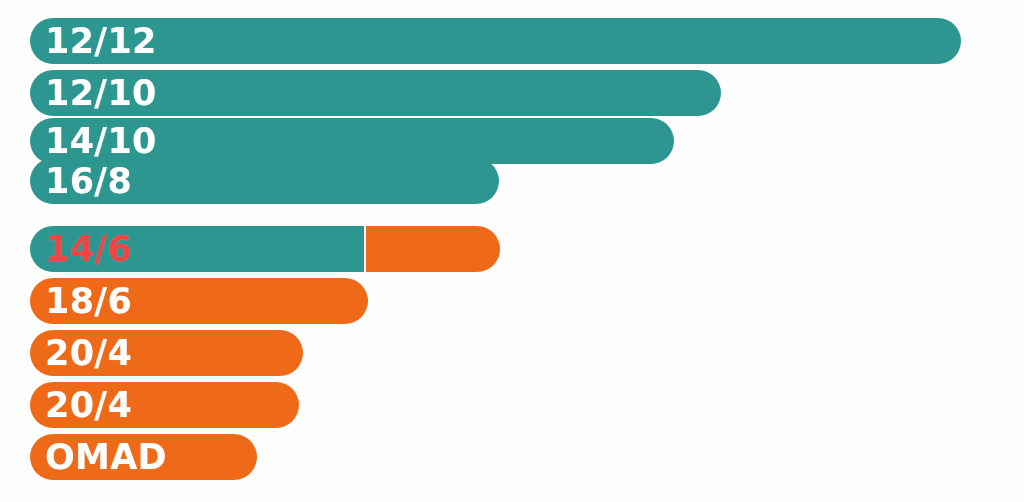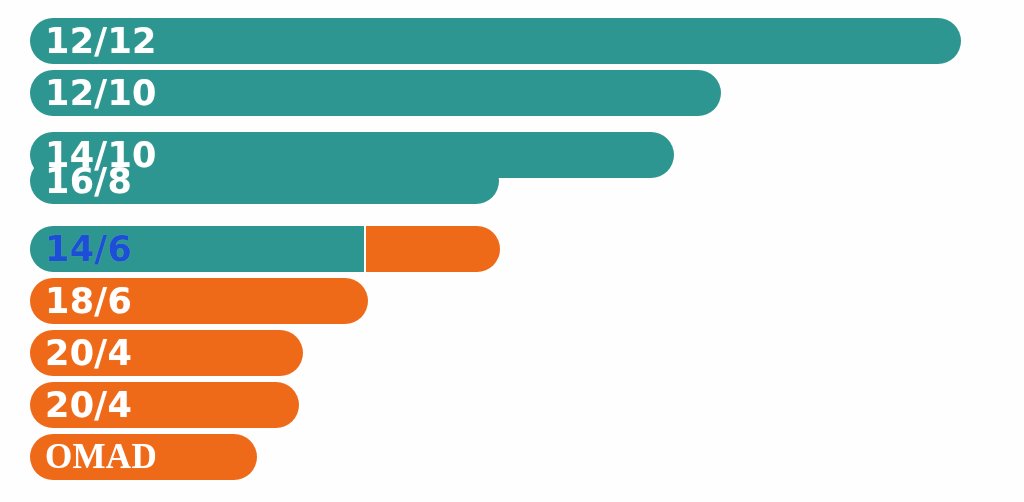--- a/index.html
+++ b/index.html
@@ -61,42 +61,42 @@
 
 <div id="chart-root" style="background: rgb(254, 254, 254);">
     <div class="bar-row" style="top: 18px; width: 1024px;">
       <div class="bar" style="left: 30px; width: 931.225px; background: rgb(46, 150, 144); border-radius: 23px;"></div>
       <div class="bar-label" style="left: 45px; color: rgb(255, 255, 255);">12/12</div>
     </div>
     <div class="bar-row" style="top: 70px; width: 1024px; padding-left: 8px;">
       <div class="bar" style="left: 30px; width: 690.94px; background: rgb(46, 150, 144); border-radius: 23px;"></div>
       <div class="bar-label" style="left: 45px; color: rgb(255, 255, 255);">12/10</div>
     </div>
-    <div class="bar-row" style="top: 132px; width: 1024px;">
+    <div class="bar-row" style="top: 118px; width: 1024px;">
       <div class="bar" style="left: 30px; width: 643.655px; background: rgb(46, 150, 144); border-radius: 23px;"></div>
       <div class="bar-label" style="left: 45px; color: rgb(255, 255, 255);">14/10</div>
     </div>
     <div class="bar-row" style="top: 158px; width: 840px;">
       <div class="bar" style="left: 30px; width: 468.99px; background: rgb(46, 150, 144); border-radius: 23px;"></div>
       <div class="bar-label" style="left: 45px; color: rgb(255, 255, 255);">16/8</div>
     </div>
     <div class="bar-row" style="top: 226px; width: 1024px;">
       <div class="bar bar-split-left" style="left: 30px; width: 333.89px; background: rgb(46, 150, 144); border-top-left-radius: 23px; border-bottom-left-radius: 23px;"></div>
       <div class="bar bar-split-right" style="left: 365.82px; width: 134.135px; background: rgb(239, 106, 24); border-top-right-radius: 23px; border-bottom-right-radius: 23px;"></div>
-      <div class="bar-label" style="left: 45px; color: #1d4ed8;">14/6</div>
+      <div class="bar-label" style="left: 45px; color: #ef4444;">14/6</div>
     </div>
     <div class="bar-row" style="top: 278px; width: 1024px; padding-left: 20px;">
       <div class="bar" style="left: 30px; width: 337.75px; background: rgb(239, 106, 24); border-radius: 23px;"></div>
       <div class="bar-label" style="left: 45px; color: rgb(255, 255, 255);">18/6</div>
     </div>
     <div class="bar-row" style="top: 330px; width: 1024px;">
       <div class="bar" style="left: 30px; width: 273.095px; background: rgb(239, 106, 24); border-radius: 23px;"></div>
       <div class="bar-label" style="left: 45px; color: rgb(255, 255, 255);">20/4</div>
     </div>
     <div class="bar-row" style="top: 382px; width: 1024px;">
       <div class="bar" style="left: 30px; width: 269.235px; background: rgb(239, 106, 24); border-radius: 23px;"></div>
       <div class="bar-label" style="left: 45px; color: rgb(255, 255, 255);">20/4</div>
     </div>
     <div class="bar-row" style="top: 434px; width: 1024px;">
       <div class="bar" style="left: 30px; width: 226.775px; background: rgb(239, 106, 24); border-radius: 23px;"></div>
-      <div class="bar-label" style="left: 45px; color: rgb(255, 255, 255); font-family: Liberation Serif, serif;">OMAD</div>
+      <div class="bar-label" style="left: 45px; color: rgb(255, 255, 255);">OMAD</div>
     </div>
   </div>
 
 </body></html>

